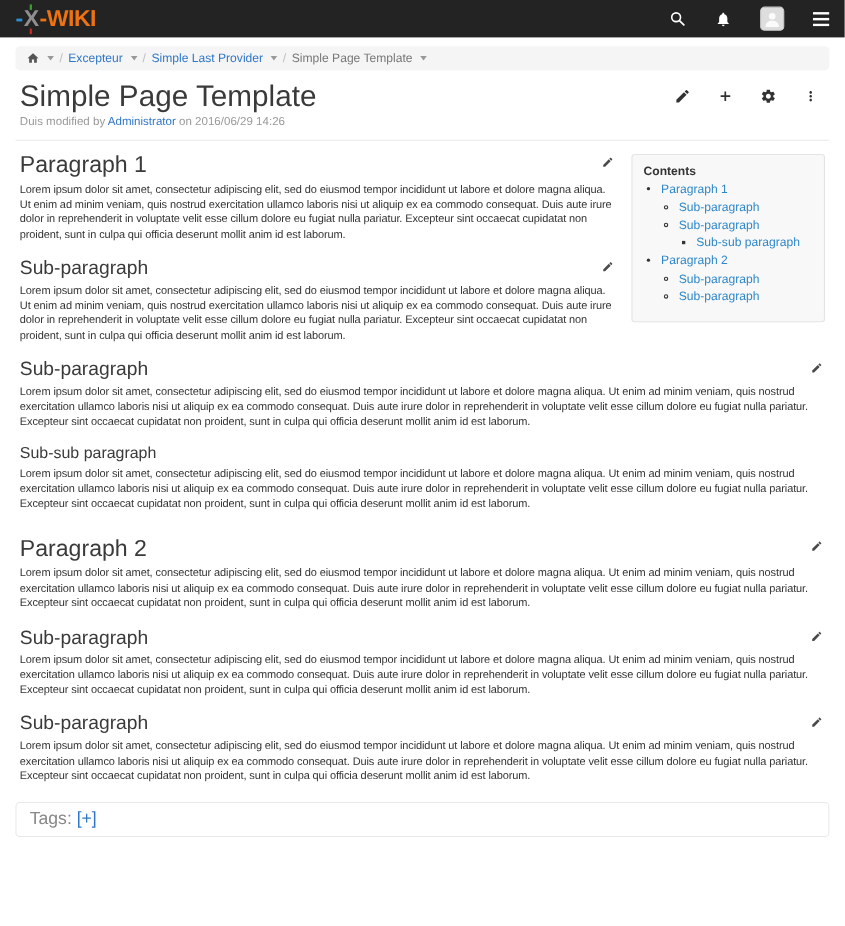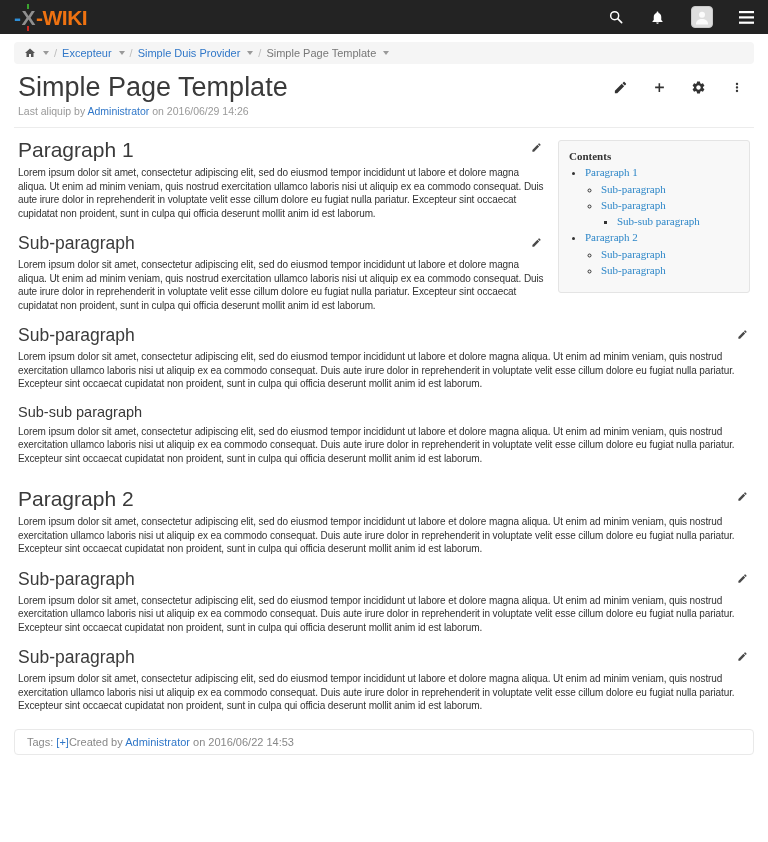--- a/index.html
+++ b/index.html
@@ -41,45 +41,45 @@
   .page-header { padding:4px 18px 0; display:flex; justify-content:space-between; align-items:flex-start; flex:0 0 auto; }
   .page-title { font-size:27px; font-weight:400; color:#3a3a3a; margin:0; line-height:30px; }
   .title-actions { display:flex; gap:24px; padding:8px 6px 0 0; }
   .title-actions .tb-icon svg { fill:#333; }
   .subtitle { padding:3px 18px 0; font-size:10.5px; color:#999; flex:0 0 auto; }
   .subtitle a { color:#3077c8; text-decoration:none; cursor:pointer; }
   .divider { border:none; border-top:1px solid #ececec; margin:10px 14px 0; flex:0 0 auto; }
   
   .doc { padding:2px 18px 0; flex:0 0 auto; }
   .toc-box {
-    float:right; width:192px; background:#f8f8f8;
+    float:right; width:176px; background:#f8f8f8;
     border:1px solid #e4e4e4; border-radius:3px;
     padding:9px 8px 12px 10px; margin:10px 0 10px 14px;
-    font-size:11px; line-height:1.25;font-family:Liberation Serif, serif;
+    font-size:11px; line-height:1.25;
   }
   .toc-title { font-weight:bold; font-size:11px; color:#333; margin:0 0 2px; }
   .toc-box ul { margin:0; padding-left:16px; }
   .toc-box li { margin:2.5px 0; }
   ul.lvl1 { list-style-type:disc; }
   ul.lvl2 { list-style-type:circle; }
   ul.lvl3 { list-style-type:square; }
   .toc-link { color:#2e87c8; text-decoration:none; cursor:pointer; }
   .sec-head { font-weight:400; color:#3a3a3a; }
   .sec-head.h1 { font-size:21px; line-height:24px; margin:8px 0 4px; }
   .section ~ .section .sec-head.h1 { margin-top:22px; }
   .sec-head.h2 { font-size:17.5px; line-height:21px; margin:13px 0 4px; }
   .sec-head.h3 { font-size:14.5px; line-height:18px; margin:12px 0 4px; }
   .sec-edit { float:right; margin:4px 2px 0 10px; cursor:pointer; }
   .sec-edit svg { width:11px; height:11px; fill:#4a4a4a; display:block; }
   .sec-body { font-size:10px; line-height:13.5px; letter-spacing:-0.1px; margin:0 0 2px; color:#333; }
   
   .docinfo {
     margin:14px 14px 10px; border:1px solid #e9e9e9; border-radius:4px;
-    padding:6px 12px; display:flex; justify-content:flex-start;
-    font-size:11px; color:#888; flex:0 0 auto; clear:both;
+    padding:6px 12px; display:flex; justify-content:space-between;
+    font-size:16px; color:#888; flex:0 0 auto; clear:both;
   }
   .docinfo a { color:#3077c8; text-decoration:none; cursor:pointer; }
   .tags-add { color:#888; cursor:pointer; }
 </style>
 </head>
 <body>
 
 <header class="topbar">
   <div class="logo">
     <span class="dash-left">-</span>
@@ -119,21 +119,21 @@
   <span class="tb-icon home-icon">
     <svg width="12" height="12" viewBox="0 0 24 24" fill="#555">
         <path d="M10 20v-6h4v6h5v-8h3L12 3 2 12h3v8z"></path>
       </svg>
   </span>
   <span class="caret"></span>
   <span class="sep">/</span>
   <a class="crumb-link">Excepteur</a>
   <span class="caret"></span>
   <span class="sep">/</span>
-  <a class="crumb-link">Simple Duis Provider</a>
+  <a class="crumb-link">Simple Last Provider</a>
   <span class="caret"></span>
   <span class="sep">/</span>
   <span class="crumb-current">Simple Page Template</span>
   <span class="caret"></span>
 </nav>
 
 <div class="page-header">
   <h1 class="page-title">Simple Page Template</h1>
   <div class="title-actions">
     <span class="tb-icon">
@@ -152,21 +152,21 @@
         </svg>
     </span>
     <span class="tb-icon">
       <svg width="14" height="15" viewBox="0 0 24 24">
           <path d="M12 8c1.1 0 2-.9 2-2s-.9-2-2-2-2 .9-2 2 .9 2 2 2zm0 2c-1.1 0-2 .9-2 2s.9 2 2 2 2-.9 2-2-.9-2-2-2zm0 6c-1.1 0-2 .9-2 2s.9 2 2 2 2-.9 2-2-.9-2-2-2z"></path>
         </svg>
     </span>
   </div>
 </div>
 <div class="subtitle">
-  <span>Last aliquip by</span>
+  <span>Duis modified by</span>
   <a>Administrator</a>
   <span>on 2016/06/29 14:26</span>
 </div>
 <hr class="divider">
 
 <main class="doc">
   <aside class="toc-box">
     <div class="toc-title">Contents</div>
     <ul class="lvl1">
       <li>
@@ -271,18 +271,13 @@
     <p class="sec-body">Lorem ipsum dolor sit amet, consectetur adipiscing elit, sed do eiusmod tempor incididunt ut labore et dolore magna aliqua. Ut enim ad minim veniam, quis nostrud exercitation ullamco laboris nisi ut aliquip ex ea commodo consequat. Duis aute irure dolor in reprehenderit in voluptate velit esse cillum dolore eu fugiat nulla pariatur. Excepteur sint occaecat cupidatat non proident, sunt in culpa qui officia deserunt mollit anim id est laborum.</p>
   </section>
 </div>
 </main>
 
 <div class="docinfo">
   <div>
     <span>Tags:</span>
     <a class="tags-add">[+]</a>
   </div>
-  <div>
-    <span>Created by</span>
-    <a>Administrator</a>
-    <span>on 2016/06/22 14:53</span>
-  </div>
 </div>
 
 </body></html>

